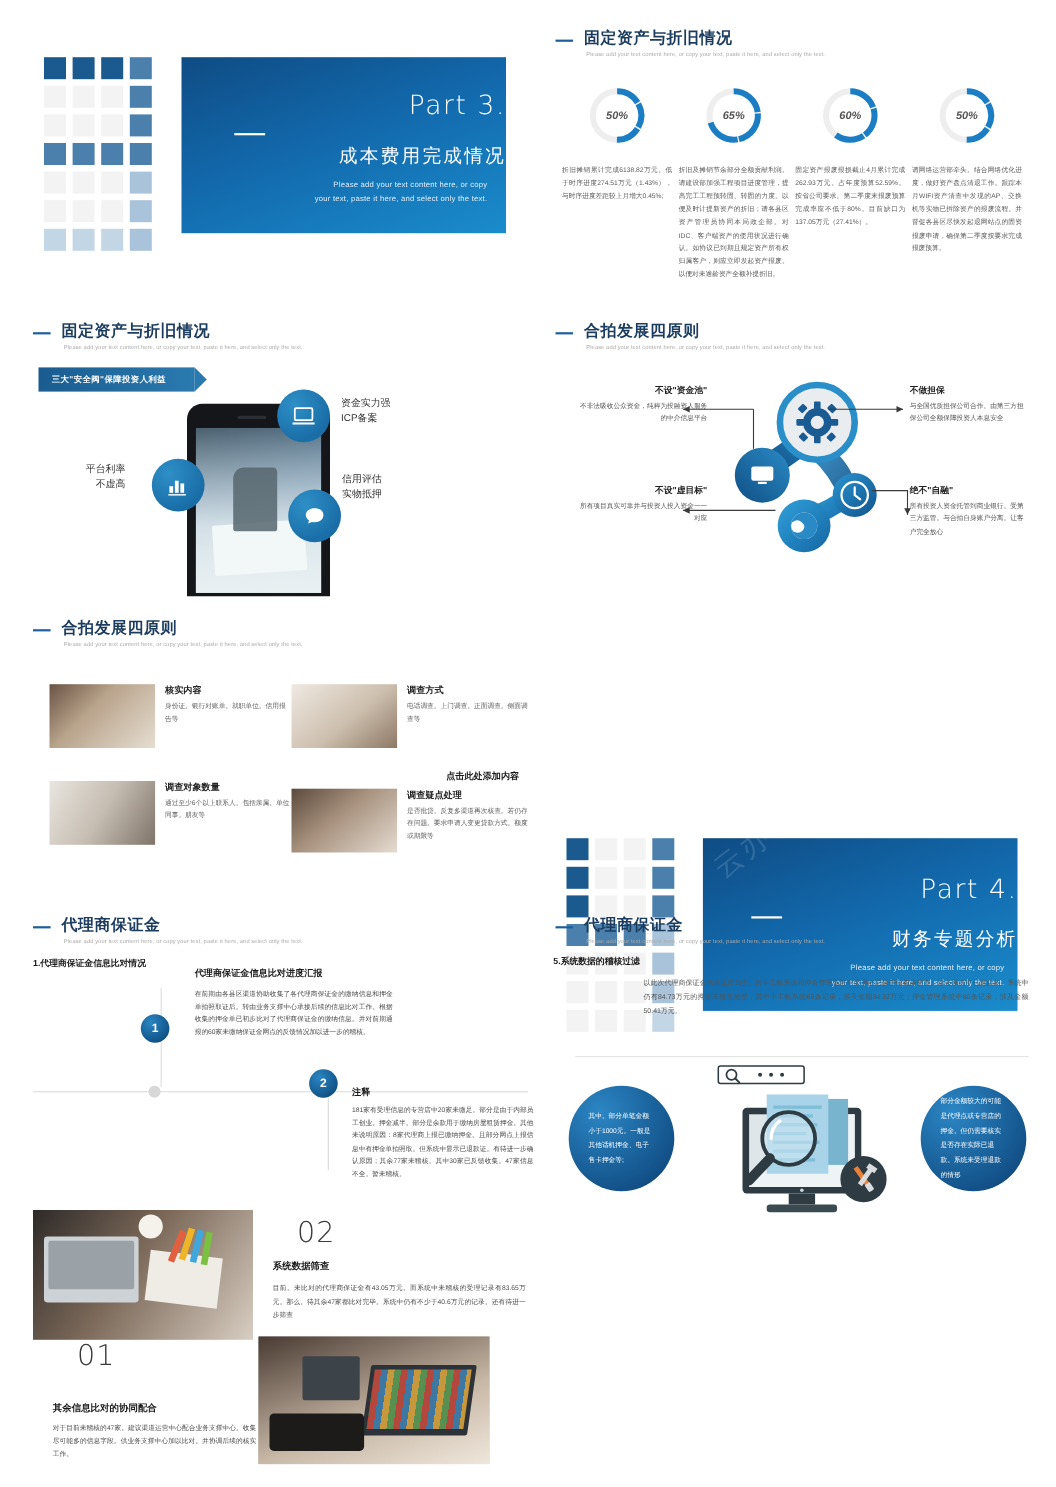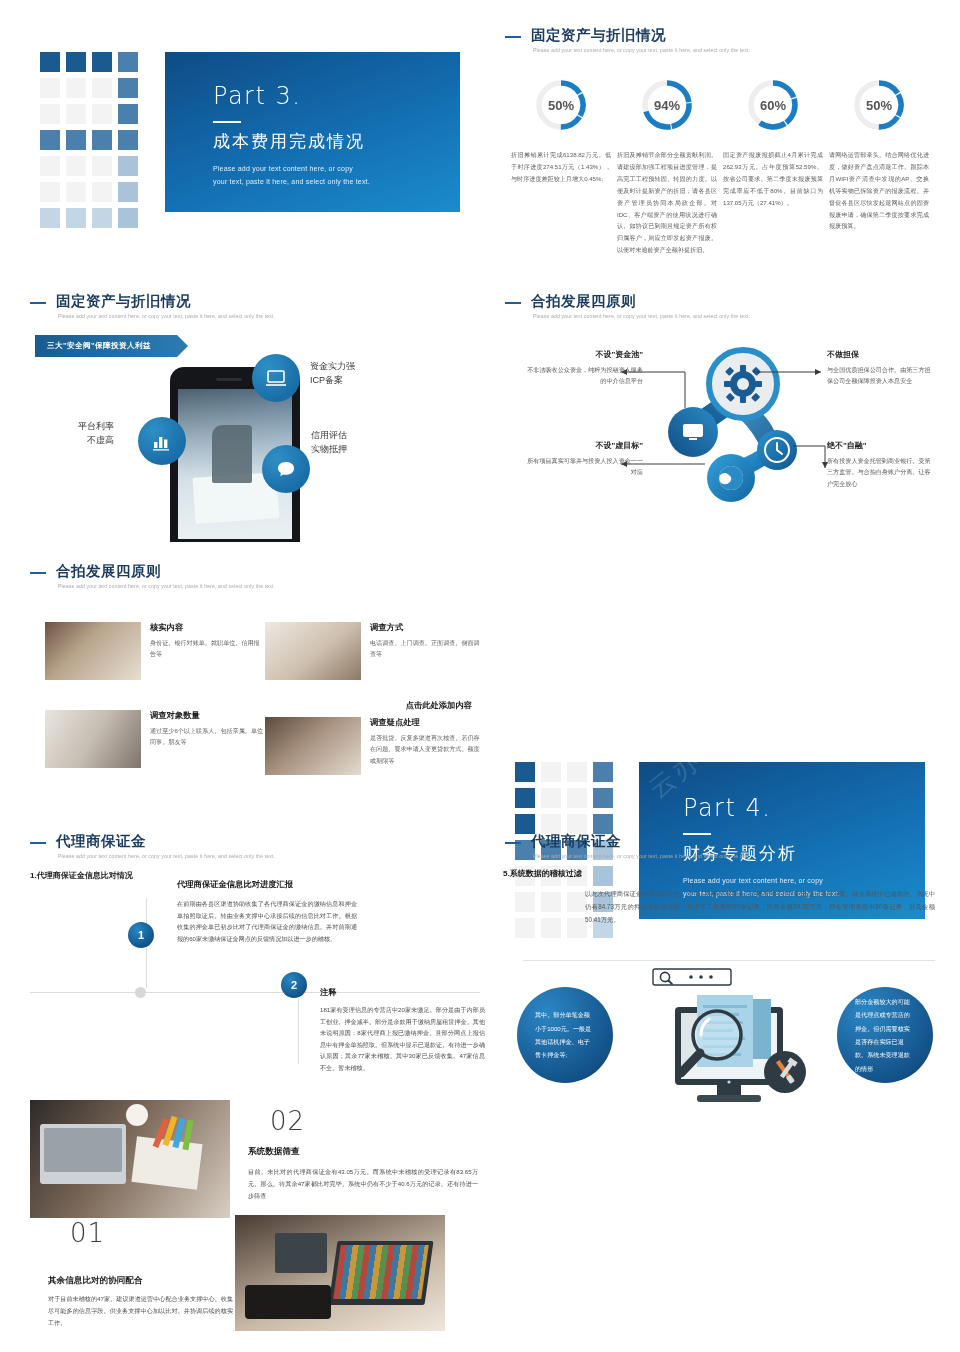--- a/index.html
+++ b/index.html
@@ -25,21 +25,21 @@
   .sec-title {
     font-size: 14.5px; font-weight: bold; color: #1b3c5e;
     letter-spacing: .5px; line-height: 1.25;
   }
   .sec-sub {
     font-size: 5.2px; color: #a9a9a9; margin-top: 3px;
     letter-spacing: .1px; padding-left: 2px;
   }
 
   
-  .cover { position: relative; }
+  .cover { position: relative; text-align: right; }
   .grid-pat {
     position: absolute; left: 0; top: 0;
     display: grid; grid-template-columns: repeat(4, 1fr);
     grid-auto-rows: 1fr; gap: 6px;
   }
   .gcell { width: 20px; height: 20px; background: #f3f3f3; }
   .cover-box {
     position: absolute;
     background: linear-gradient(160deg, #0f4c84 0%, #1268ab 45%, #1a8ccc 100%);
     color: #fff;
@@ -62,21 +62,21 @@
 
   
   .donuts { display: flex; }
   .donut-col { width: 108px; margin-right: 6px; }
   .donut-wrap { display: flex; justify-content: center; }
   .donut { position: relative; width: 56px; height: 56px; }
   .donut svg { display: block; }
   .donut-val {
     position: absolute; inset: 0; display: flex;
     align-items: center; justify-content: center;
-    font-size: 13px; font-weight: bold; color: #555;
+    font-size: 10px; font-weight: bold; color: #555; font-style: italic;
   }
   .donut-txt {
     font-size: 6.1px; line-height: 1.95; color: #5a5a5a;
     margin-top: 16px; text-align: justify;
   }
 
   
   .photo { background: #cfc9c4; position: relative; overflow: hidden; }
   .ph-a { background: linear-gradient(135deg,#6b5344 0%,#b9a48c 40%,#e6ded2 100%); }
   .ph-b { background: linear-gradient(140deg,#efe9e2 0%,#cdbfae 55%,#8d7865 100%); }
@@ -222,21 +222,21 @@
         </div>
         <div class="donut-col">
           <div class="donut-wrap">
             <div class="donut">
               <svg width="56" height="56" viewBox="0 0 56 56">
                 <circle cx="28" cy="28" r="22" fill="none" stroke="#eeeeee" stroke-width="5.5"></circle>
                 <circle cx="28" cy="28" r="22" fill="none" stroke="#1b7ec4" stroke-width="5.5" stroke-dasharray="31.23 107.00" transform="rotate(-90 28 28)"></circle>
                 <circle cx="28" cy="28" r="22" fill="none" stroke="#1b7ec4" stroke-width="5.5" stroke-dasharray="31.23 107.00" transform="rotate(-4.666666666666671 28 28)"></circle>
                 <circle cx="28" cy="28" r="22" fill="none" stroke="#1b7ec4" stroke-width="5.5" stroke-dasharray="31.23 107.00" transform="rotate(80.66666666666666 28 28)"></circle>
               </svg>
-              <div class="donut-val">94%</div>
+              <div class="donut-val">65%</div>
             </div>
           </div>
           <div class="donut-txt">折旧及摊销节余部分全额贡献利润。请建设部加强工程项目进度管理，提高完工工程预转固、转固的力度。以便及时计提新资产的折旧；请各县区资产管理员协同本局政企部。对IDC、客户端资产的使用状况进行确认。如协议已到期且规定资产所有权归属客户，则应立即发起资产报废。以便对未逾龄资产全额补提折旧。</div>
         </div>
         <div class="donut-col">
           <div class="donut-wrap">
             <div class="donut">
               <svg width="56" height="56" viewBox="0 0 56 56">
                 <circle cx="28" cy="28" r="22" fill="none" stroke="#eeeeee" stroke-width="5.5"></circle>
                 <circle cx="28" cy="28" r="22" fill="none" stroke="#1b7ec4" stroke-width="5.5" stroke-dasharray="26.62 111.61" transform="rotate(-90 28 28)"></circle>

